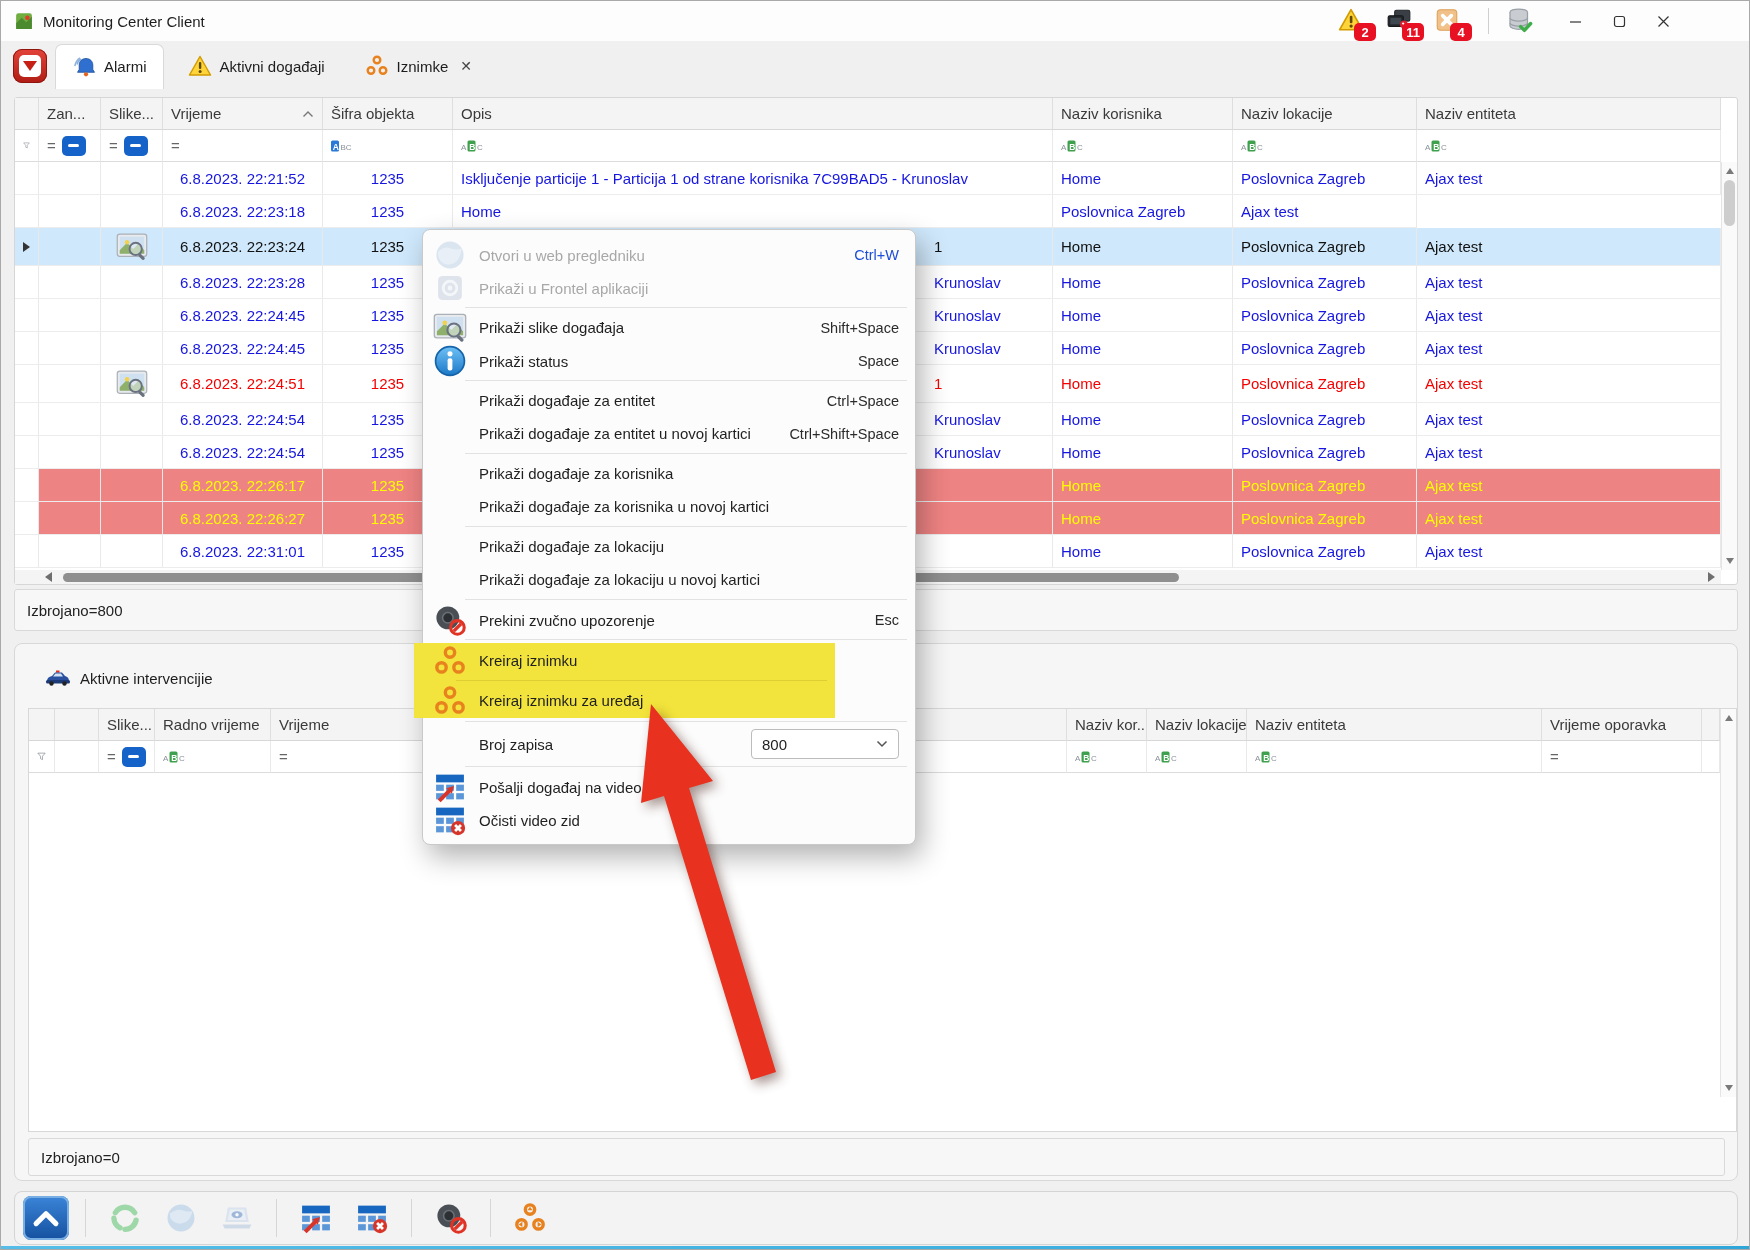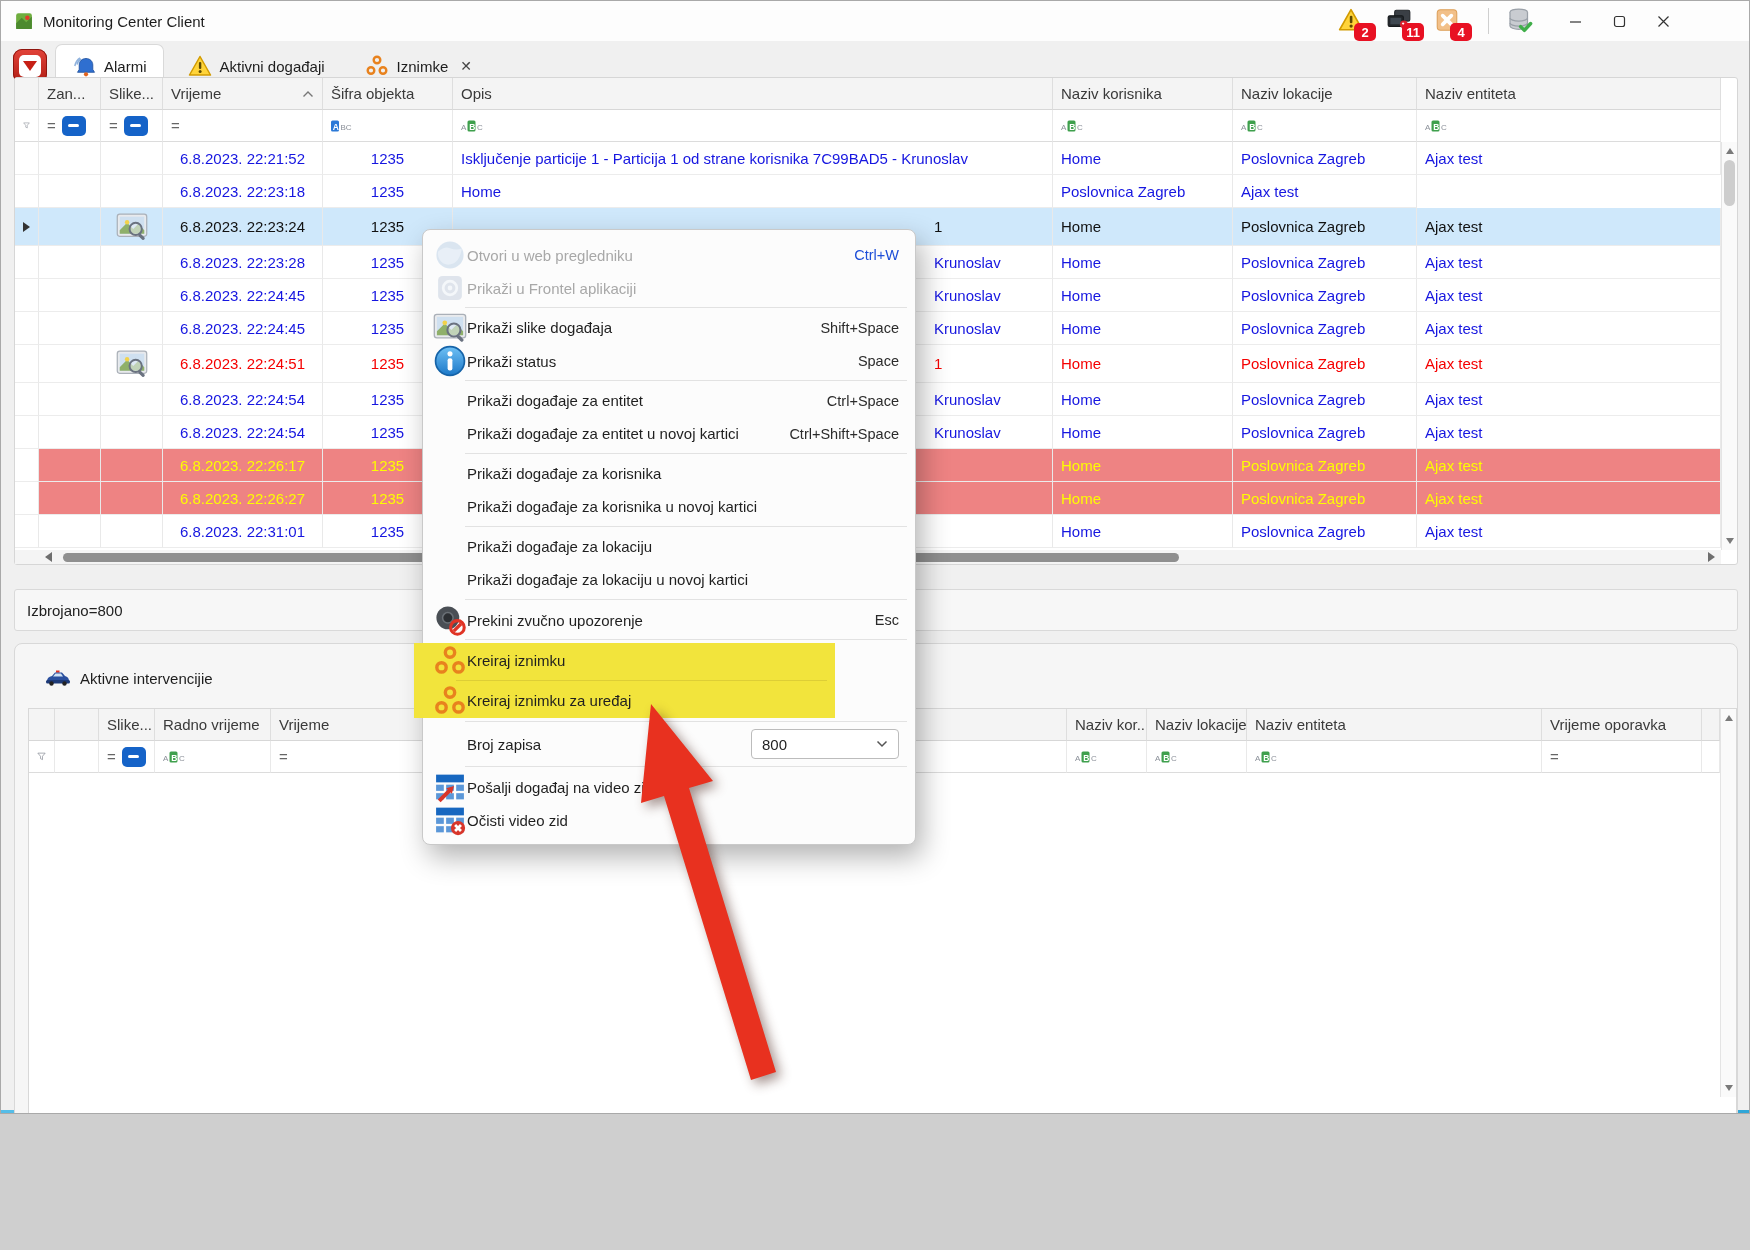--- a/index.html
+++ b/index.html
@@ -1,16 +1,16 @@
 <!DOCTYPE html>
 <html><head>
 <meta charset="utf-8">
 <style>
   html,body{margin:0;padding:0;background:#cfcfcf;}
-  .window{position:relative;width:1750px;height:1114px;background:#f0f0f0;font-family:"Liberation Sans",sans-serif;
+  .window{position:relative;width:1750px;height:1250px;background:#f0f0f0;font-family:"Liberation Sans",sans-serif;
           overflow:hidden;border:1px solid #a9a9a9;box-sizing:border-box;}
   .ic svg{display:block;}
   
   .titlebar{position:absolute;left:0;top:0;width:1750px;height:40px;background:#fdfdfd;display:flex;align-items:center;}
   .titlebar .app{margin-left:14px;width:18px;height:18px;}
   .titlebar .title{margin-left:10px;font-size:15px;color:#1d1d1d;}
   .tb-right{position:absolute;right:0;top:0;height:40px;display:flex;align-items:center;}
   .badge-wrap{position:relative;width:34px;height:34px;margin-right:14px;}
   .badge-wrap .ic{position:absolute;left:2px;top:3px;width:26px;height:26px;}
   .badge{position:absolute;right:-6px;bottom:-3px;min-width:14px;height:18px;padding:0 4px;border-radius:5px;
@@ -24,21 +24,21 @@
   .launcher{width:34px;height:34px;margin-left:12px;border-radius:9px;background:linear-gradient(180deg,#e24339,#b01d14);
             display:flex;align-items:center;justify-content:center;box-shadow:inset 0 0 0 1px #8f150e;}
   .launcher .inner{width:22px;height:22px;background:#fff;border-radius:5px;display:flex;align-items:center;justify-content:center;}
   .launcher .tri{width:0;height:0;border-left:7px solid transparent;border-right:7px solid transparent;border-top:10px solid #c61f15;}
   .tab{height:44px;display:flex;align-items:center;gap:8px;padding:0 16px;margin-left:8px;font-size:15px;color:#1d1d1d;border-radius:7px 7px 0 0;}
   .tab.active{background:#fff;border:1px solid #d9d9d9;border-bottom:none;}
   .tab .ic{width:24px;height:24px;}
   .tab-x{color:#444;font-size:14px;margin-left:4px;}
   
   .panel{position:absolute;background:#fff;border:1px solid #d6d6d6;box-sizing:border-box;}
-  .main-panel{left:13px;top:76px;width:1724px;height:488px;border-radius:3px;text-decoration:underline;}
+  .main-panel{left:13px;top:96px;width:1724px;height:488px;border-radius:3px;text-decoration:underline;}
   .tbl{position:absolute;left:0;top:0;}
   .trow{display:grid;grid-template-columns:24px 62px 62px 160px 130px 600px 180px 184px 304px;height:33px;color:#1616e0;background:#fff;}
   .trow.tall{height:38px;}
   .trow2{display:grid;grid-template-columns:26px 44px 56px 116px 180px 616px 80px 100px 295px 160px 18px;height:32px;background:#fff;}
   .thead{height:32px;}
   .tfilt{height:32px;}
   .c{display:flex;align-items:center;padding:0 8px;box-sizing:border-box;overflow:hidden;white-space:nowrap;
      border-right:1px solid #e9e9e9;border-bottom:1px solid #ececec;font-size:15px;}
   .hc{background:#f4f4f4;color:#3a3a3a;border-right:1px solid #dedede;border-bottom:1px solid #d7d7d7;}
   .fc{background:#fff;border-bottom:1px solid #dcdcdc;color:#555;gap:6px;}
@@ -87,21 +87,21 @@
            border-radius:8px;box-sizing:border-box;display:flex;align-items:center;padding:0 8px;gap:10px;z-index:6;}
   .tbtn{width:46px;height:44px;display:flex;align-items:center;justify-content:center;border-radius:8px;}
   .tbtn .ic{width:34px;height:34px;}
   .tbtn.active{background:linear-gradient(180deg,#3b85d8,#15509f);box-shadow:inset 0 0 0 2px #79aee2;}
   .tbtn.disabled{opacity:.55;}
   .tsep{width:1px;height:38px;background:#d6d6d6;margin:0 6px;}
   
   .context-menu{position:absolute;left:421px;top:228px;width:494px;background:#fcfcfc;border:1px solid #c9c9c9;border-radius:8px;
                 box-shadow:6px 12px 28px rgba(0,0,0,.30);padding:8px 0;z-index:50;box-sizing:border-box;}
   .mi{display:grid;grid-template-columns:34px 1fr auto;align-items:center;height:33px;padding:0 16px 0 10px;box-sizing:border-box;
-      font-size:15px;color:#1f1f1f;}
+      font-size:15px;color:#1f1f1f;gap:12px;}
   .mi .ic{width:20px;height:20px;}
   .mi .short{font-size:14.5px;color:#2b2b2b;}
   .mi.disabled{color:#a8a8a8;}
   .mi.disabled .short{color:#1d4ed8;}
   .mi.disabled .ic{opacity:.5;}
   .mi.hl{position:relative;left:-9px;width:421px;padding-left:19px;background:#f2e43c;height:35px;}
   .msep{height:7px;display:flex;align-items:center;}
   .msep::after{content:"";flex:1;height:1px;background:#e2e2e2;margin-left:42px;margin-right:8px;}
   .msep.hl{position:relative;left:-9px;width:421px;background:#f2e43c;height:5px;}
   .msep.hl::after{background:#ddce36;}

